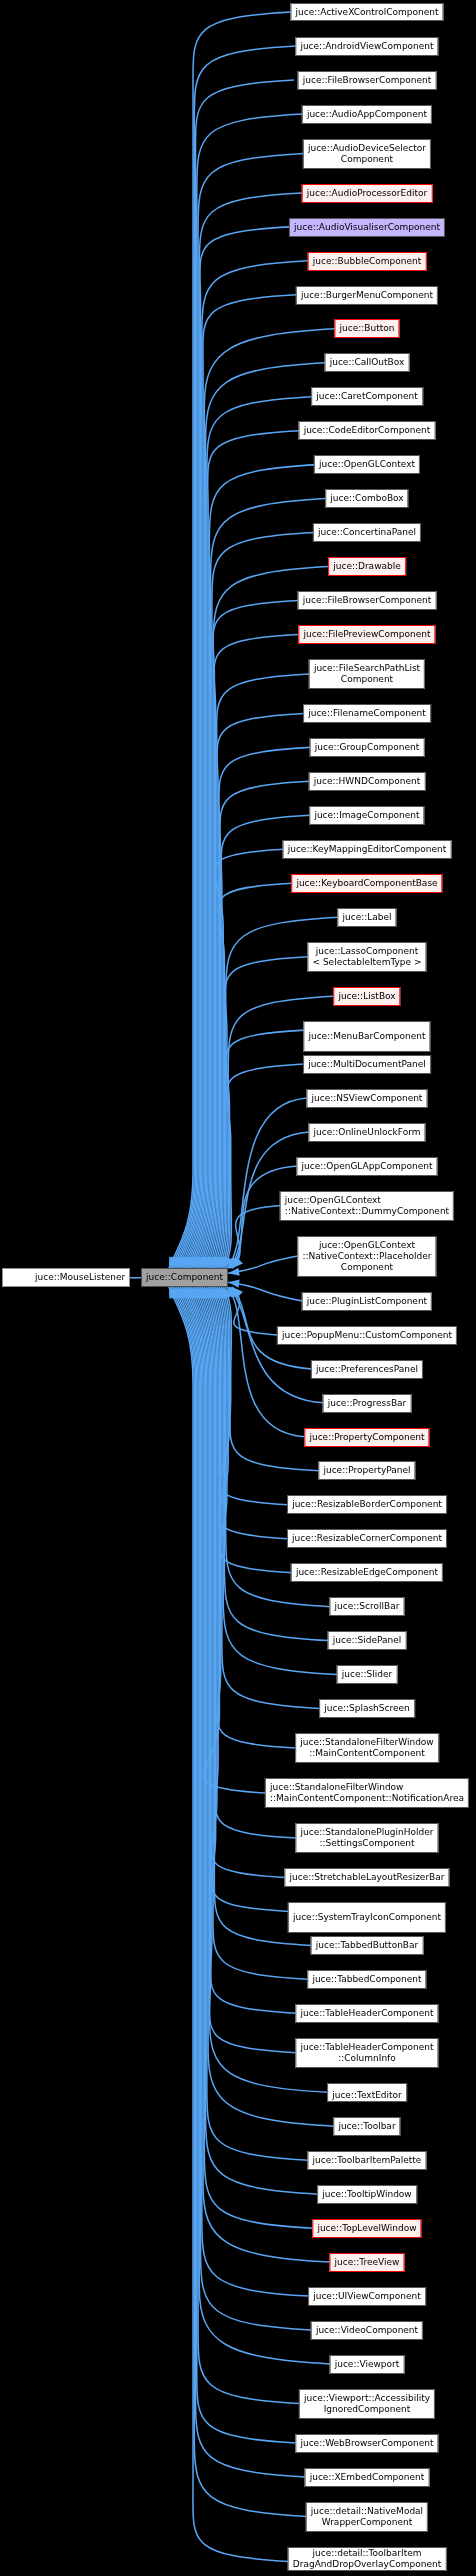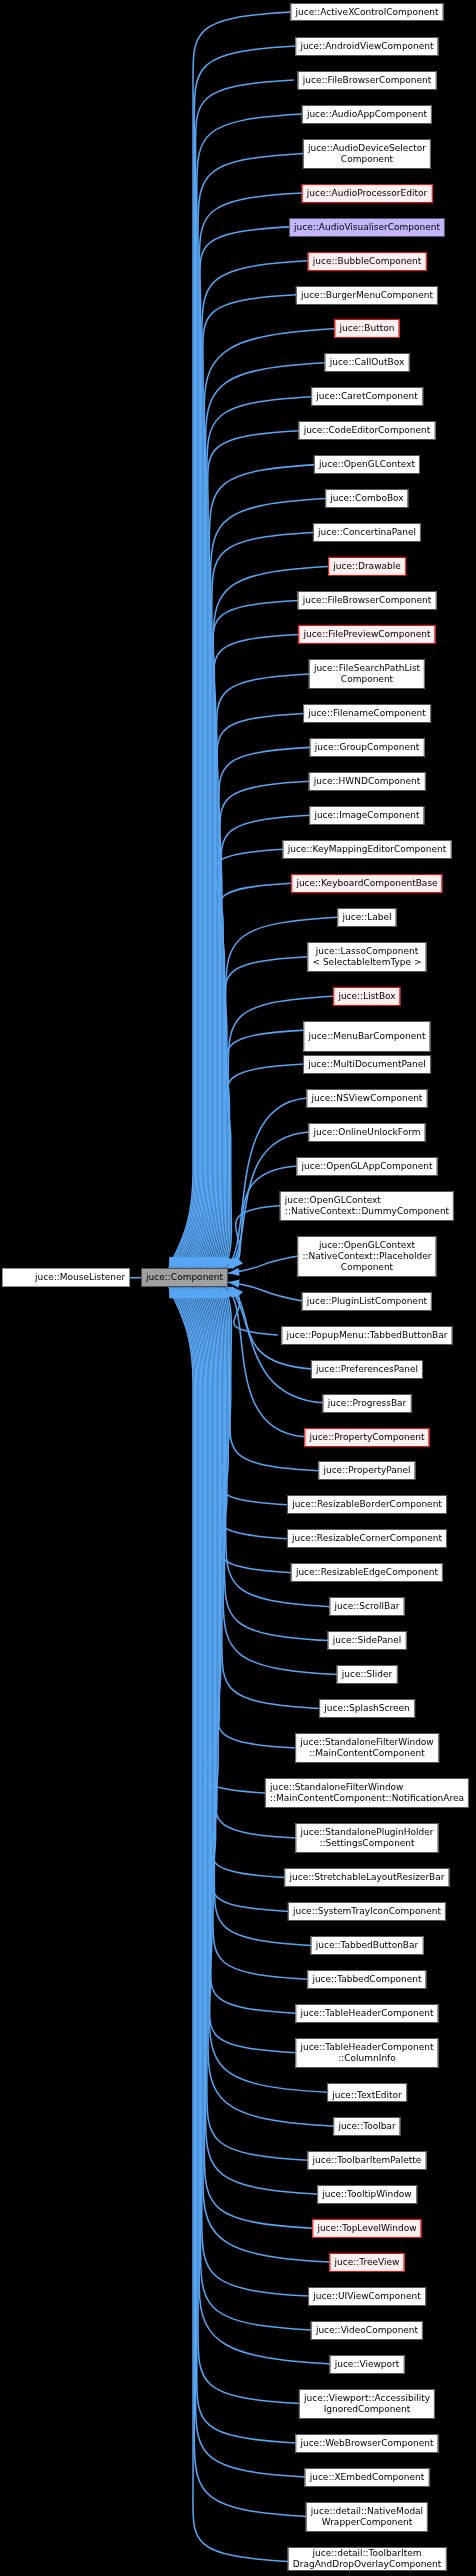--- a/index.html
+++ b/index.html
@@ -223,21 +223,21 @@
       </div>
       <div class="node derived" style="top: 1236px; height: 41px; background: rgb(255, 255, 255);">
         <div class="ln">juce::OpenGLContext</div>
         <div class="ln">::NativeContext::Placeholder</div>
         <div class="ln">Component</div>
       </div>
       <div class="node derived" style="top: 1292px; height: 18.6px; background: rgb(255, 255, 255);">
         <div class="ln">juce::PluginListComponent</div>
       </div>
       <div class="node derived" style="top: 1326px; height: 18.6px; background: rgb(255, 255, 255);">
-        <div class="ln">juce::PopupMenu::TabbedButtonBar</div>
+        <div class="ln">juce::PopupMenu::CustomComponent</div>
       </div>
       <div class="node derived" style="top: 1360px; height: 18.6px; background: rgb(255, 255, 255);">
         <div class="ln">juce::PreferencesPanel</div>
       </div>
       <div class="node derived" style="top: 1394px; height: 18.6px; background: rgb(255, 255, 255);">
         <div class="ln">juce::ProgressBar</div>
       </div>
       <div class="node derived red" style="top: 1428px; height: 18.6px;">
         <div class="ln">juce::PropertyComponent</div>
       </div>
@@ -273,21 +273,21 @@
         <div class="ln">juce::StandaloneFilterWindow</div>
         <div class="ln">::MainContentComponent::NotificationArea</div>
       </div>
       <div class="node derived" style="top: 1823px; height: 30px; background: rgb(255, 255, 255);">
         <div class="ln">juce::StandalonePluginHolder</div>
         <div class="ln">::SettingsComponent</div>
       </div>
       <div class="node derived" style="top: 1868px; height: 18.6px; background: rgb(255, 255, 255);">
         <div class="ln">juce::StretchableLayoutResizerBar</div>
       </div>
-      <div class="node derived" style="top: 1902px; height: 19px; background: rgb(255, 255, 255);">
+      <div class="node derived" style="top: 1902px; height: 31px; background: rgb(255, 255, 255);">
         <div class="ln">juce::SystemTrayIconComponent</div>
       </div>
       <div class="node derived" style="top: 1936px; height: 18.6px; background: rgb(255, 255, 255);">
         <div class="ln">juce::TabbedButtonBar</div>
       </div>
       <div class="node derived" style="top: 1970px; height: 18.6px; background: rgb(255, 255, 255);">
         <div class="ln">juce::TabbedComponent</div>
       </div>
       <div class="node derived" style="top: 2004px; height: 18.6px; background: rgb(255, 255, 255);">
         <div class="ln">juce::TableHeaderComponent</div>

